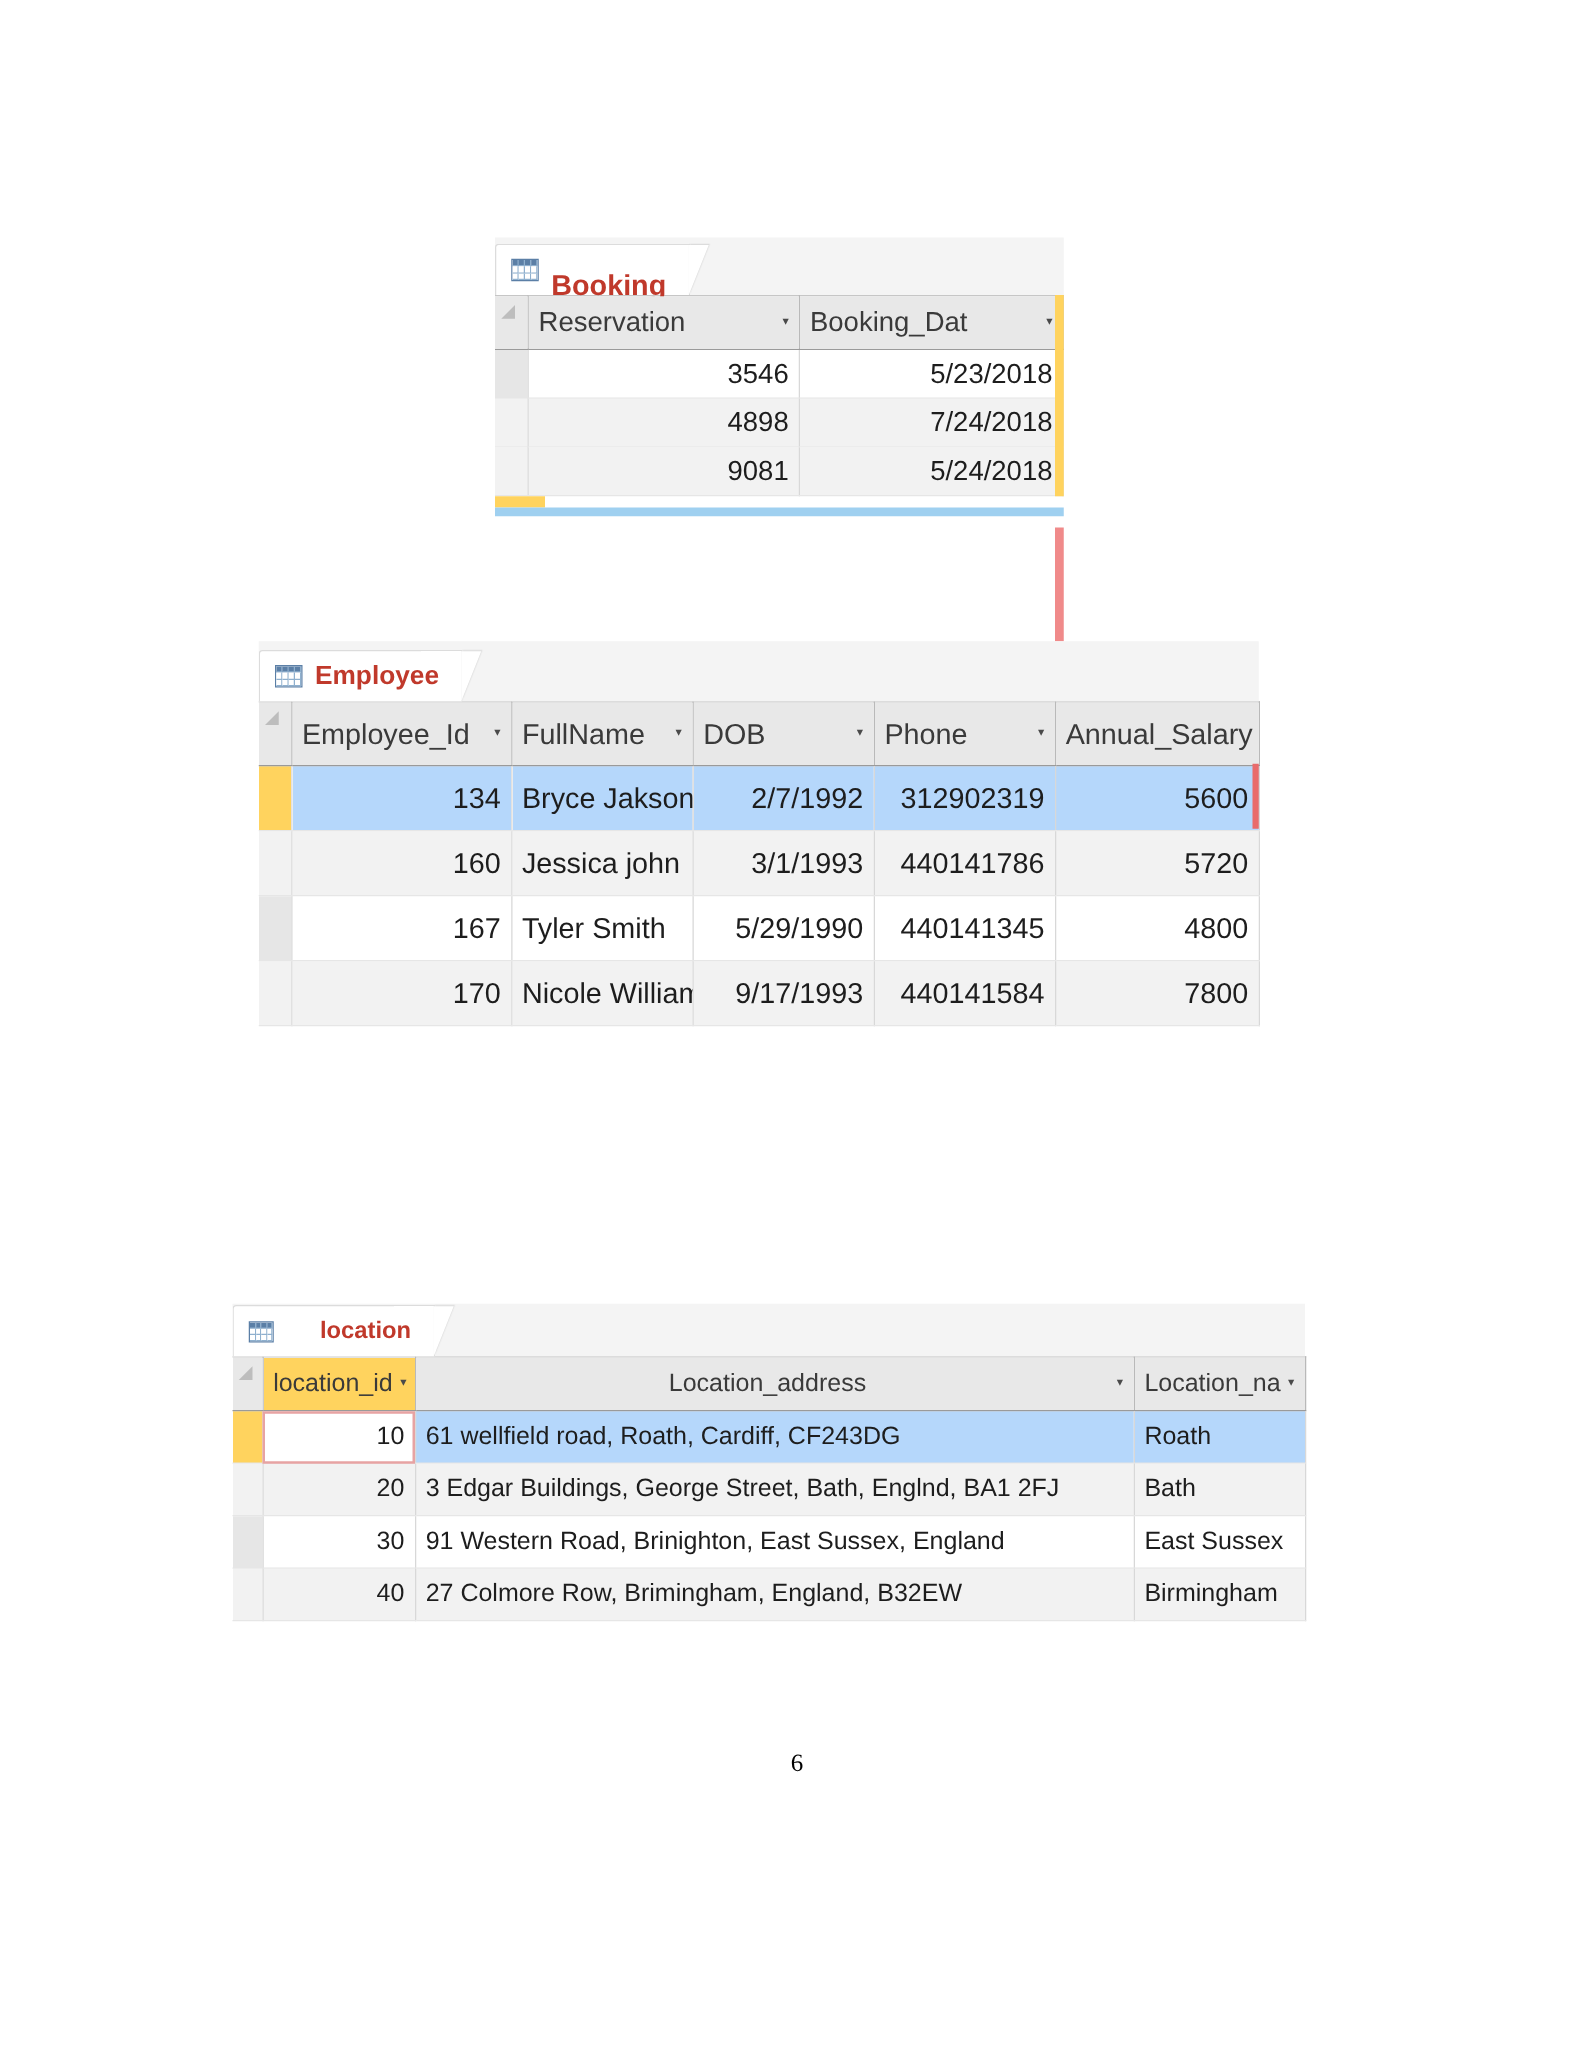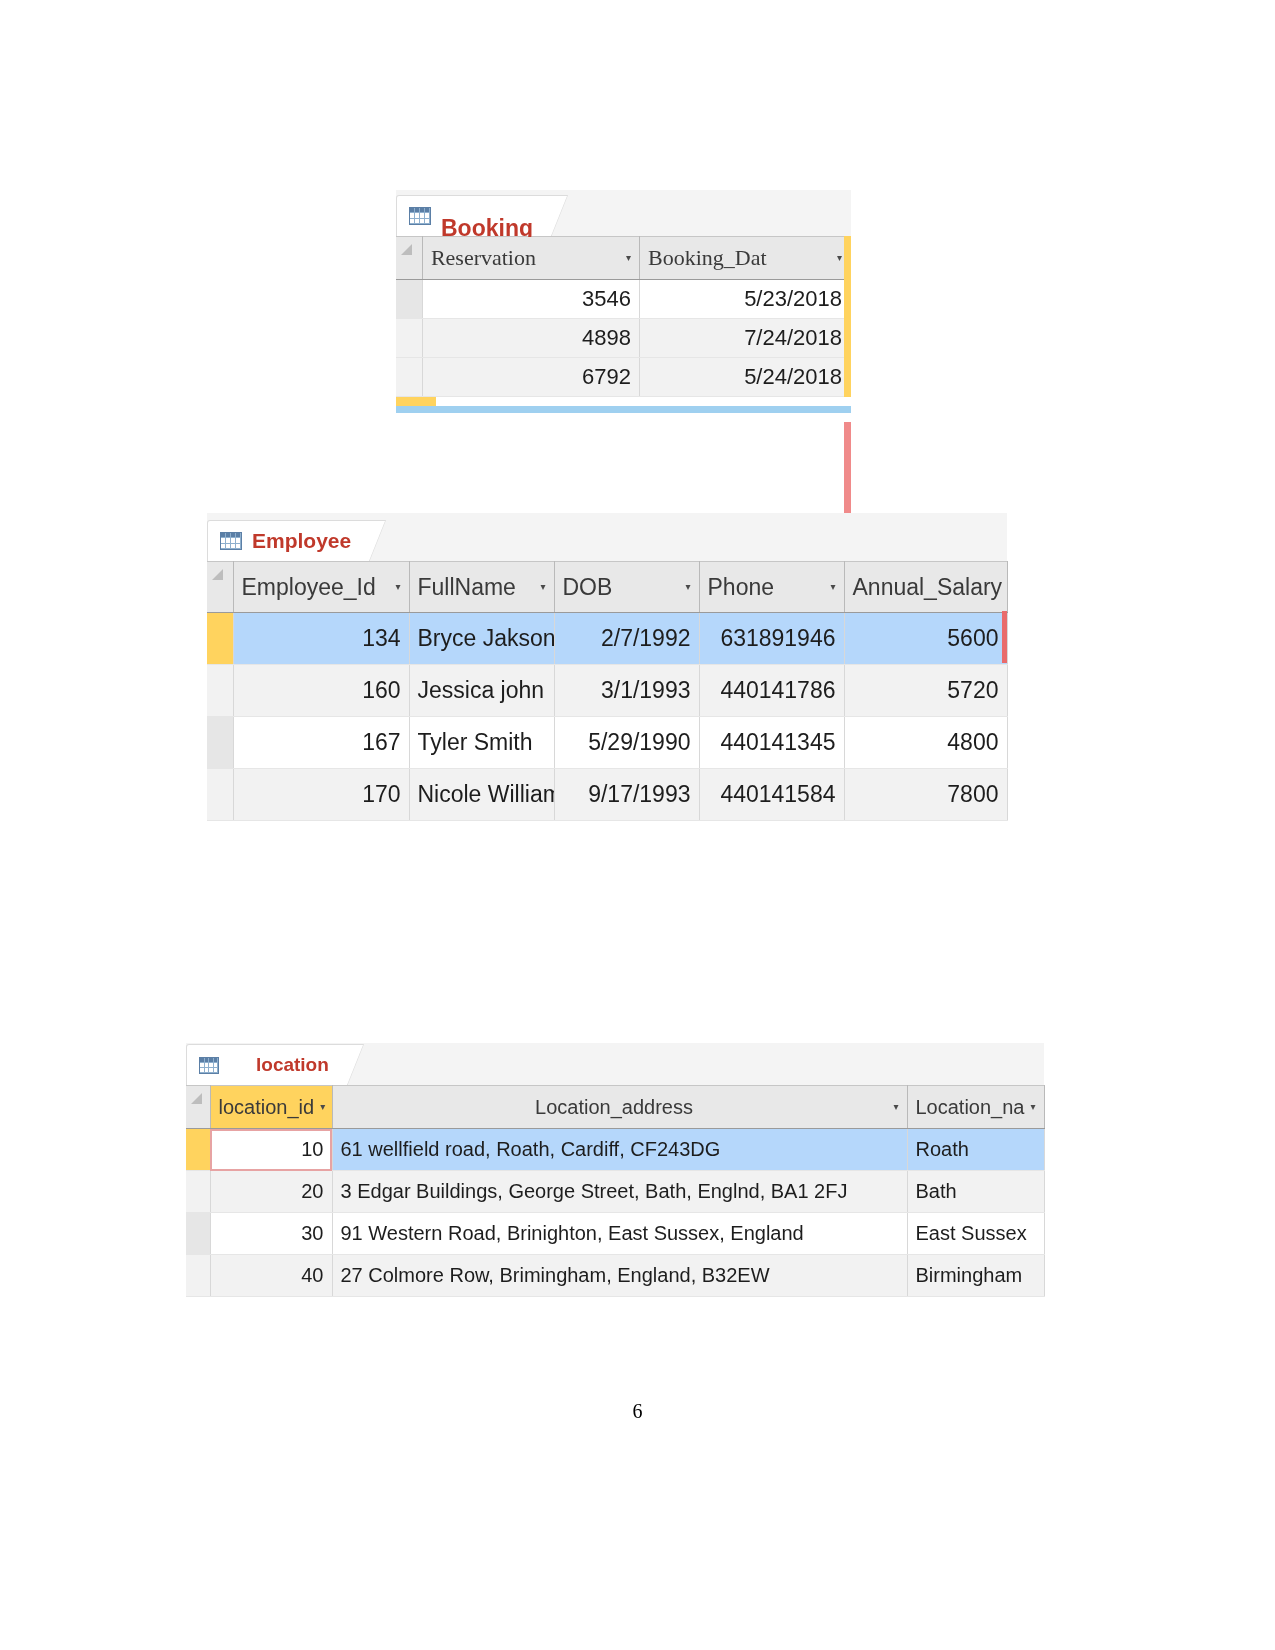--- a/index.html
+++ b/index.html
@@ -150,21 +150,21 @@
   }
 
   
   #booking {
     left: 396px;
     top: 190px;
     width: 455px;
   }
   #booking .tab-strip { height: 46px; background: #f4f4f4; }
   #booking .tab-label { font-size: 23px; margin-top: 25px; }
-  #booking table.ds th { height: 42px; font-size: 22px; font-family: Liberation Serif, serif; }
+  #booking table.ds th { height: 42px; font-size: 22px; }
   #booking table.ds td { height: 38px; font-size: 22px; }
   #booking .yellow-strip {
     height: 9px;
     background: #ffd35e;
     width: 40px;
   }
   #booking .bottom-rule {
     height: 7px;
     background: #9fd0f0;
   }
@@ -280,21 +280,21 @@
         <td class="num">3546</td>
         <td class="num">5/23/2018</td>
       </tr>
       <tr class="alt">
         <td class="rowsel"></td>
         <td class="num">4898</td>
         <td class="num">7/24/2018</td>
       </tr>
       <tr class="alt">
         <td class="rowsel"></td>
-        <td class="num">6792</td>
+        <td class="num">9081</td>
         <td class="num">5/24/2018</td>
       </tr>
     </tbody>
   </table>
   <div class="yellow-strip"></div>
   <div class="bottom-rule"></div>
   <div class="right-edge"></div>
   <div class="right-edge-red"></div>
 </div>
 
@@ -361,21 +361,21 @@
           </span>
         </th>
       </tr>
     </thead>
     <tbody>
       <tr class="sel">
         <td class="rowsel cur"></td>
         <td class="num">134</td>
         <td>Bryce Jakson</td>
         <td class="num">2/7/1992</td>
-        <td class="num">631891946</td>
+        <td class="num">312902319</td>
         <td class="num">5600</td>
       </tr>
       <tr class="alt">
         <td class="rowsel"></td>
         <td class="num">160</td>
         <td>Jessica john</td>
         <td class="num">3/1/1993</td>
         <td class="num">440141786</td>
         <td class="num">5720</td>
       </tr>

